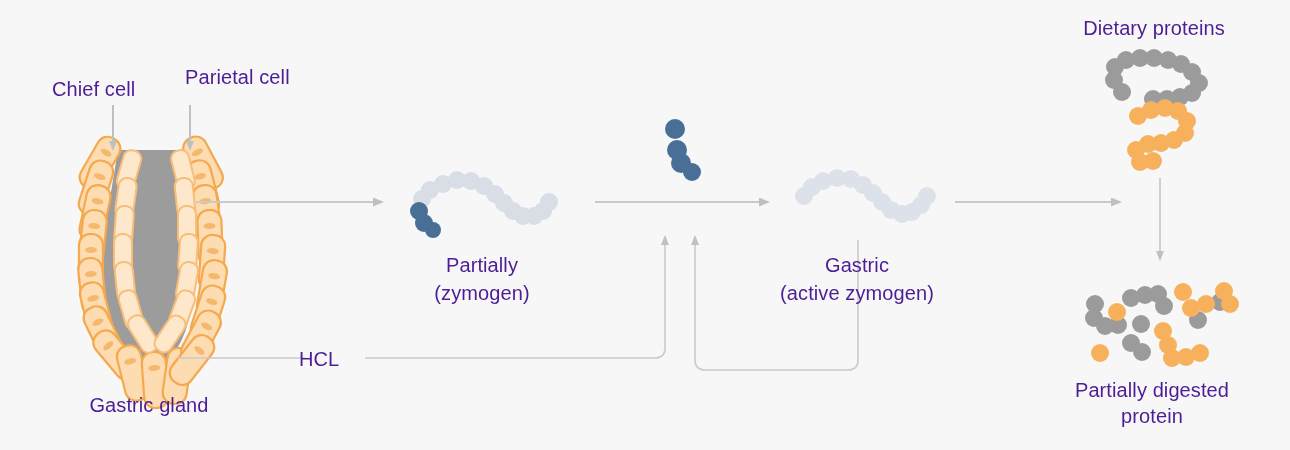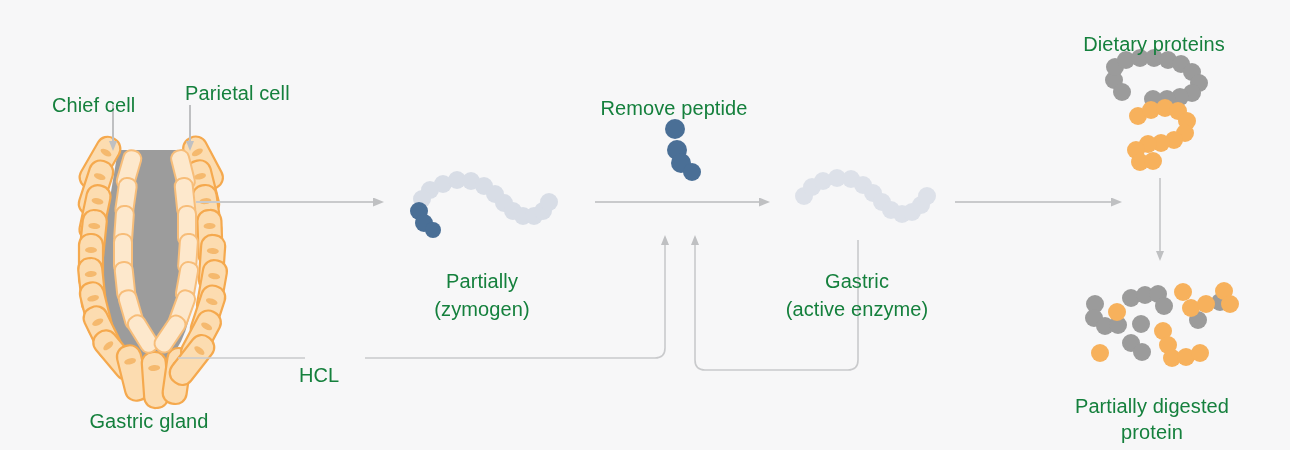--- a/index.html
+++ b/index.html
@@ -23,27 +23,26 @@
   }
   svg#diagram {
     position: absolute;
     left: 0; top: 0;
     width: 1290px;
     height: 450px;
     display: block;
   }
   .label {
     position: absolute;
-    color: #15803d;
+    color: #4c1d95;
     font-family: "Liberation Sans", sans-serif;
     font-size: 20px;
     line-height: 26px;
     white-space: pre;
     letter-spacing: 0.1px;
-    margin-top: 16px;
   }
   .label.center { text-align: center; transform: translateX(-50%); }
 </style>
 </head>
 <body>
 
 <div id="stage">
 
   <svg id="diagram" viewBox="0 0 1290 450" xmlns="http://www.w3.org/2000/svg">
     <defs>
@@ -330,26 +329,25 @@
   </svg>
 
   <div class="label" style="left:52px; top:76px;">Chief cell</div>
 
   <div class="label" style="left:185px; top:64px;">Parietal cell</div>
 
   <div class="label center" style="left:149px; top:392px;">Gastric gland</div>
 
   <div class="label" style="left:299px; top:346px;">HCL</div>
 
-  <div class="label center" style="left:674px; top:79px;">Remove peptide</div>
 
   <div class="label center" style="left:482px; top:252px;">Partially</div>
   <div class="label center" style="left:482px; top:280px;">(zymogen)</div>
 
   <div class="label center" style="left:857px; top:252px;">Gastric</div>
-  <div class="label center" style="left:857px; top:280px;">(active enzyme)</div>
+  <div class="label center" style="left:857px; top:280px;">(active zymogen)</div>
 
   <div class="label center" style="left:1154px; top:15px;">Dietary proteins</div>
 
   <div class="label center" style="left:1152px; top:377px;">Partially digested</div>
   <div class="label center" style="left:1152px; top:403px;">protein</div>
 
 </div>
 
 </body></html>

